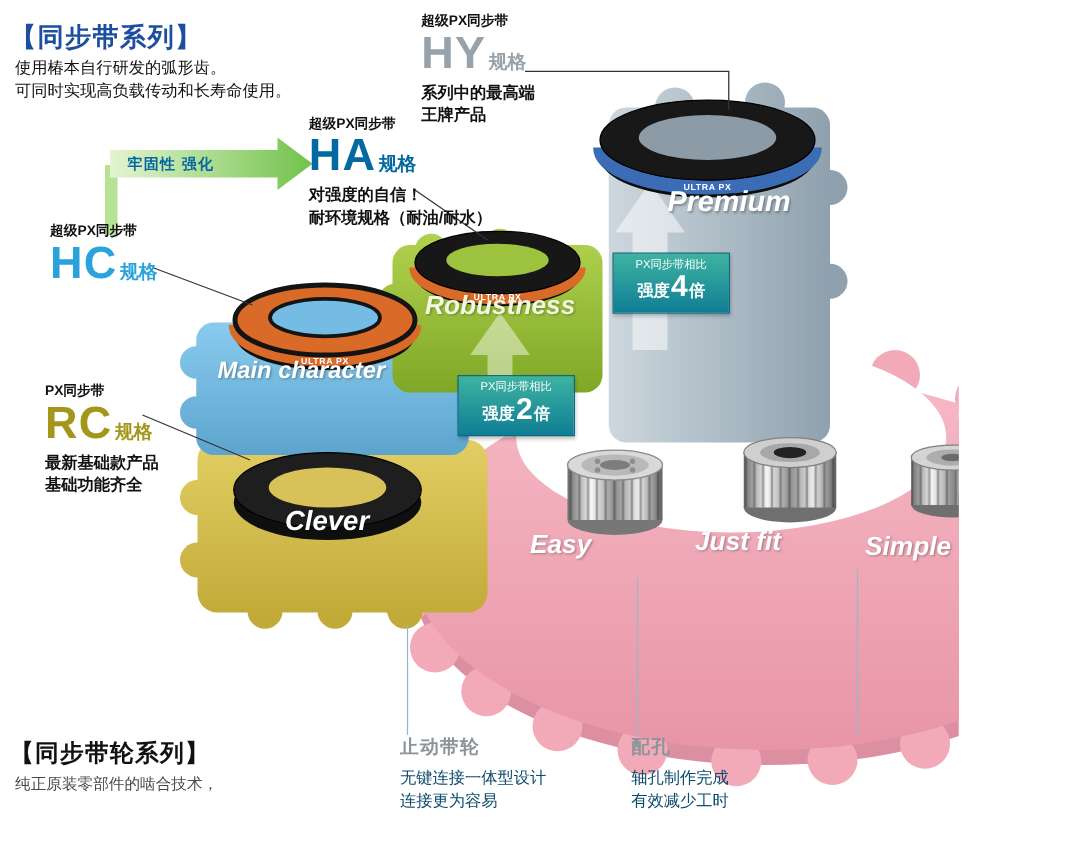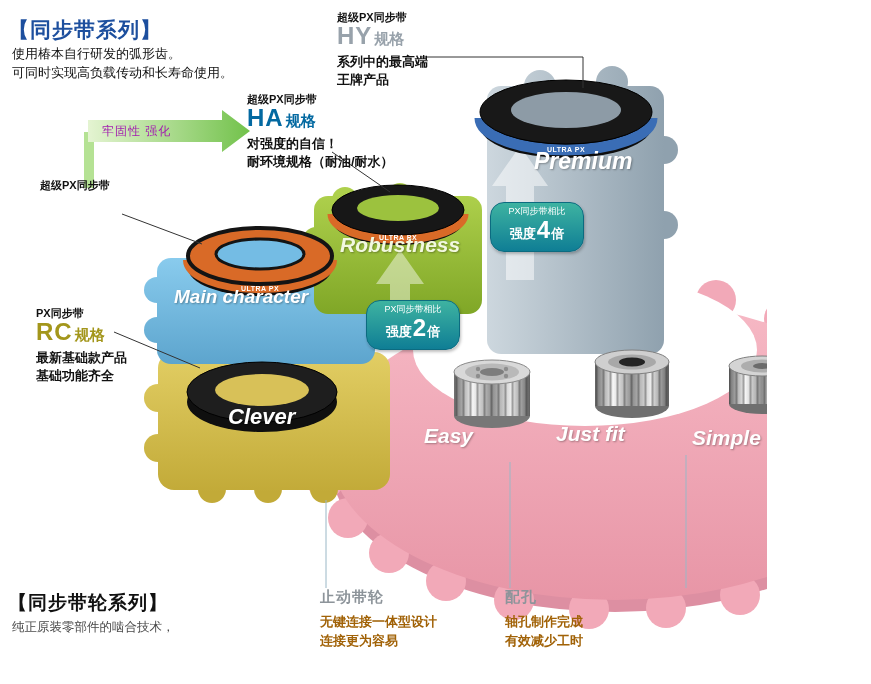--- a/index.html
+++ b/index.html
@@ -4,36 +4,36 @@
 <style>
   html,body{margin:0;padding:0;background:#fff;}
   .stage{position:relative;width:767px;height:684px;background:#fff;overflow:hidden;
          font-family:"Liberation Sans","DejaVu Sans",sans-serif;}
   .stage svg{position:absolute;left:0;top:0;}
   .abs{position:absolute;}
   .series-title{font-size:21px;font-weight:bold;color:#1d4f9e;letter-spacing:1px;}
   .series-desc{font-size:13px;color:#111;line-height:19px;}
   .grade{line-height:1;}
   .brand{font-size:11px;font-weight:bold;color:#111;margin-bottom:1px;}
-  .gname{font-weight:bold;font-size:24px;letter-spacing:1px;}
+  .gname{font-weight:bold;font-size:36px;letter-spacing:1px;}
   .gsuffix{font-weight:bold;font-size:15px;margin-left:2px;}
   .gdesc{font-size:13px;font-weight:bold;color:#111;line-height:18px;margin-top:5px;}
   .c-hy{color:#98a2ab;} .c-ha{color:#0369a1;} .c-hc{color:#2aa3dc;} .c-rc{color:#a3961b;}
   .tier{font-style:italic;font-weight:bold;color:#fff;text-shadow:1px 1px 2px rgba(0,0,0,.3);}
-  .arrow-label{font-size:12px;font-weight:normal;color:#a21caf;letter-spacing:1px;}
-  .badge{width:84px;text-align:center;border-radius:14px;padding:3px 4px 4px 4px;color:#fff;
+  .arrow-label{font-size:12px;font-weight:bold;color:#0369a1;letter-spacing:1px;}
+  .badge{width:84px;text-align:center;border-radius:0;padding:3px 4px 4px 4px;color:#fff;
          background:linear-gradient(180deg,#3eb3a1,#0f7e95);border:1px solid #0c6b80;
          box-shadow:1px 2px 3px rgba(0,0,0,.25);}
   .badge .cap{font-size:9px;line-height:11px;}
   .badge .main{font-size:13px;font-weight:bold;line-height:26px;}
   .badge .val{font-size:24px;font-weight:bold;margin:0 1px;}
   .footer-title{font-size:19px;font-weight:bold;color:#111;letter-spacing:1px;}
   .footer-desc{font-size:12.5px;color:#4a4a4a;line-height:18px;}
   .col .col-title{font-size:15px;font-weight:bold;color:#8d949a;letter-spacing:1px;}
-  .col .col-text{font-size:13px;font-weight:bold;color:#a16207;line-height:19px;margin-top:5px;}
+  .col .col-text{font-size:13px;font-weight:normal;color:#0c4a6e;line-height:19px;margin-top:5px;}
 </style>
 </head>
 <body>
 
 <div class="stage">
 
   <svg width="871" height="684" viewBox="0 0 871 684">
     <defs>
       <linearGradient id="gYellow" gradientUnits="userSpaceOnUse" x1="0" y1="352" x2="0" y2="492">
         <stop offset="0" stop-color="#e2ce64"></stop>
@@ -229,20 +229,23 @@
       <span class="gname c-ha">HA</span><span class="gsuffix c-ha">规格</span>
     </div>
     <div class="gdesc">
       <div>对强度的自信！</div>
       <div>耐环境规格（耐油/耐水）</div>
     </div>
   </div>
 
   <div class="abs grade" style="left:40px;top:180px;">
     <div class="brand">超级PX同步带</div>
+    <div>
+      <span class="gname c-hc">HC</span><span class="gsuffix c-hc">规格</span>
+    </div>
   </div>
 
   <div class="abs grade" style="left:36px;top:308px;">
     <div class="brand">PX同步带</div>
     <div>
       <span class="gname c-rc">RC</span><span class="gsuffix c-rc">规格</span>
     </div>
     <div class="gdesc">
       <div>最新基础款产品</div>
       <div>基础功能齐全</div>

